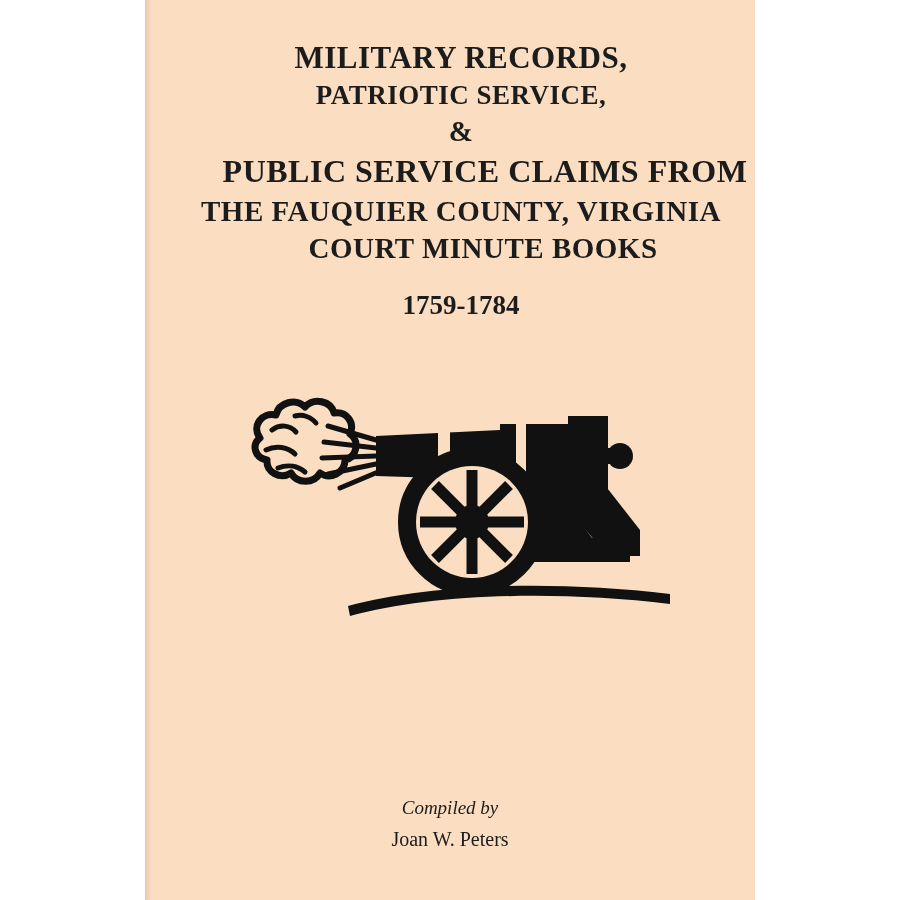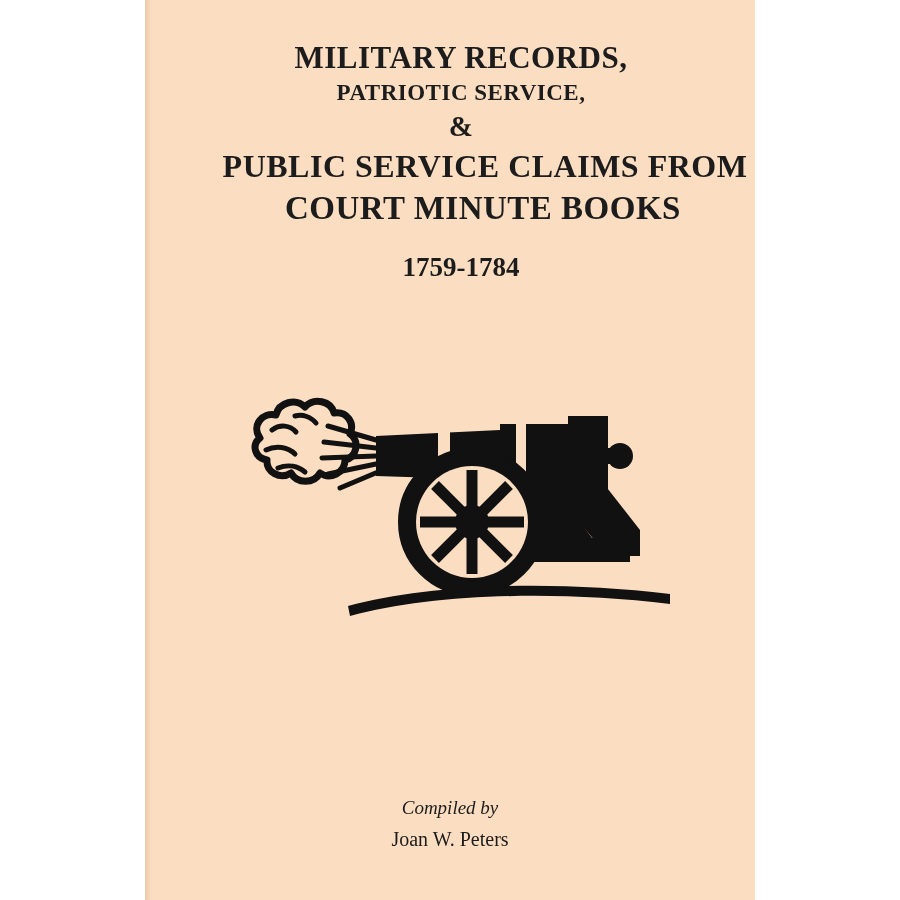--- a/index.html
+++ b/index.html
@@ -52,25 +52,25 @@
   }
 
   .title-line {
     font-weight: bold;
     letter-spacing: 0.5px;
     line-height: 1.30;
     white-space: nowrap;
   }
 
   .t1 { font-size: 31px; }
-  .t2 { font-size: 23px; }
+  .t2 { font-size: 27px; }
   .t3 { font-size: 29px; }
   .t4 { font-size: 32px; margin-left: 48px; }
   .t5 { font-size: 29px; }
-  .t6 { font-size: 33px; margin-left: 44px; }
+  .t6 { font-size: 29px; margin-left: 44px; }
   .t7 { font-size: 27px; margin-top: 20px; letter-spacing: 0px; }
 
   
   .illustration {
     position: absolute;
     left: 55px;
     top: 380px;
     width: 500px;
     height: 260px;
   }
@@ -102,20 +102,21 @@
 <div class="page">
 
   <div class="book-cover">
     <div class="spine-shade"></div>
 
     <div class="title-block">
       <div class="title-line t1">MILITARY RECORDS,</div>
       <div class="title-line t2">PATRIOTIC SERVICE,</div>
       <div class="title-line t3">&amp;</div>
       <div class="title-line t4">PUBLIC SERVICE CLAIMS FROM</div>
+      <div class="title-line t5">THE FAUQUIER COUNTY, VIRGINIA</div>
       <div class="title-line t6">COURT MINUTE BOOKS</div>
       <div class="title-line t7">1759-1784</div>
     </div>
 
     <div class="illustration">
       <svg width="500" height="260" viewBox="0 0 500 260" xmlns="http://www.w3.org/2000/svg" aria-hidden="true">
         <g fill="#111111">
 
           <g>
             <path d="M60 58

